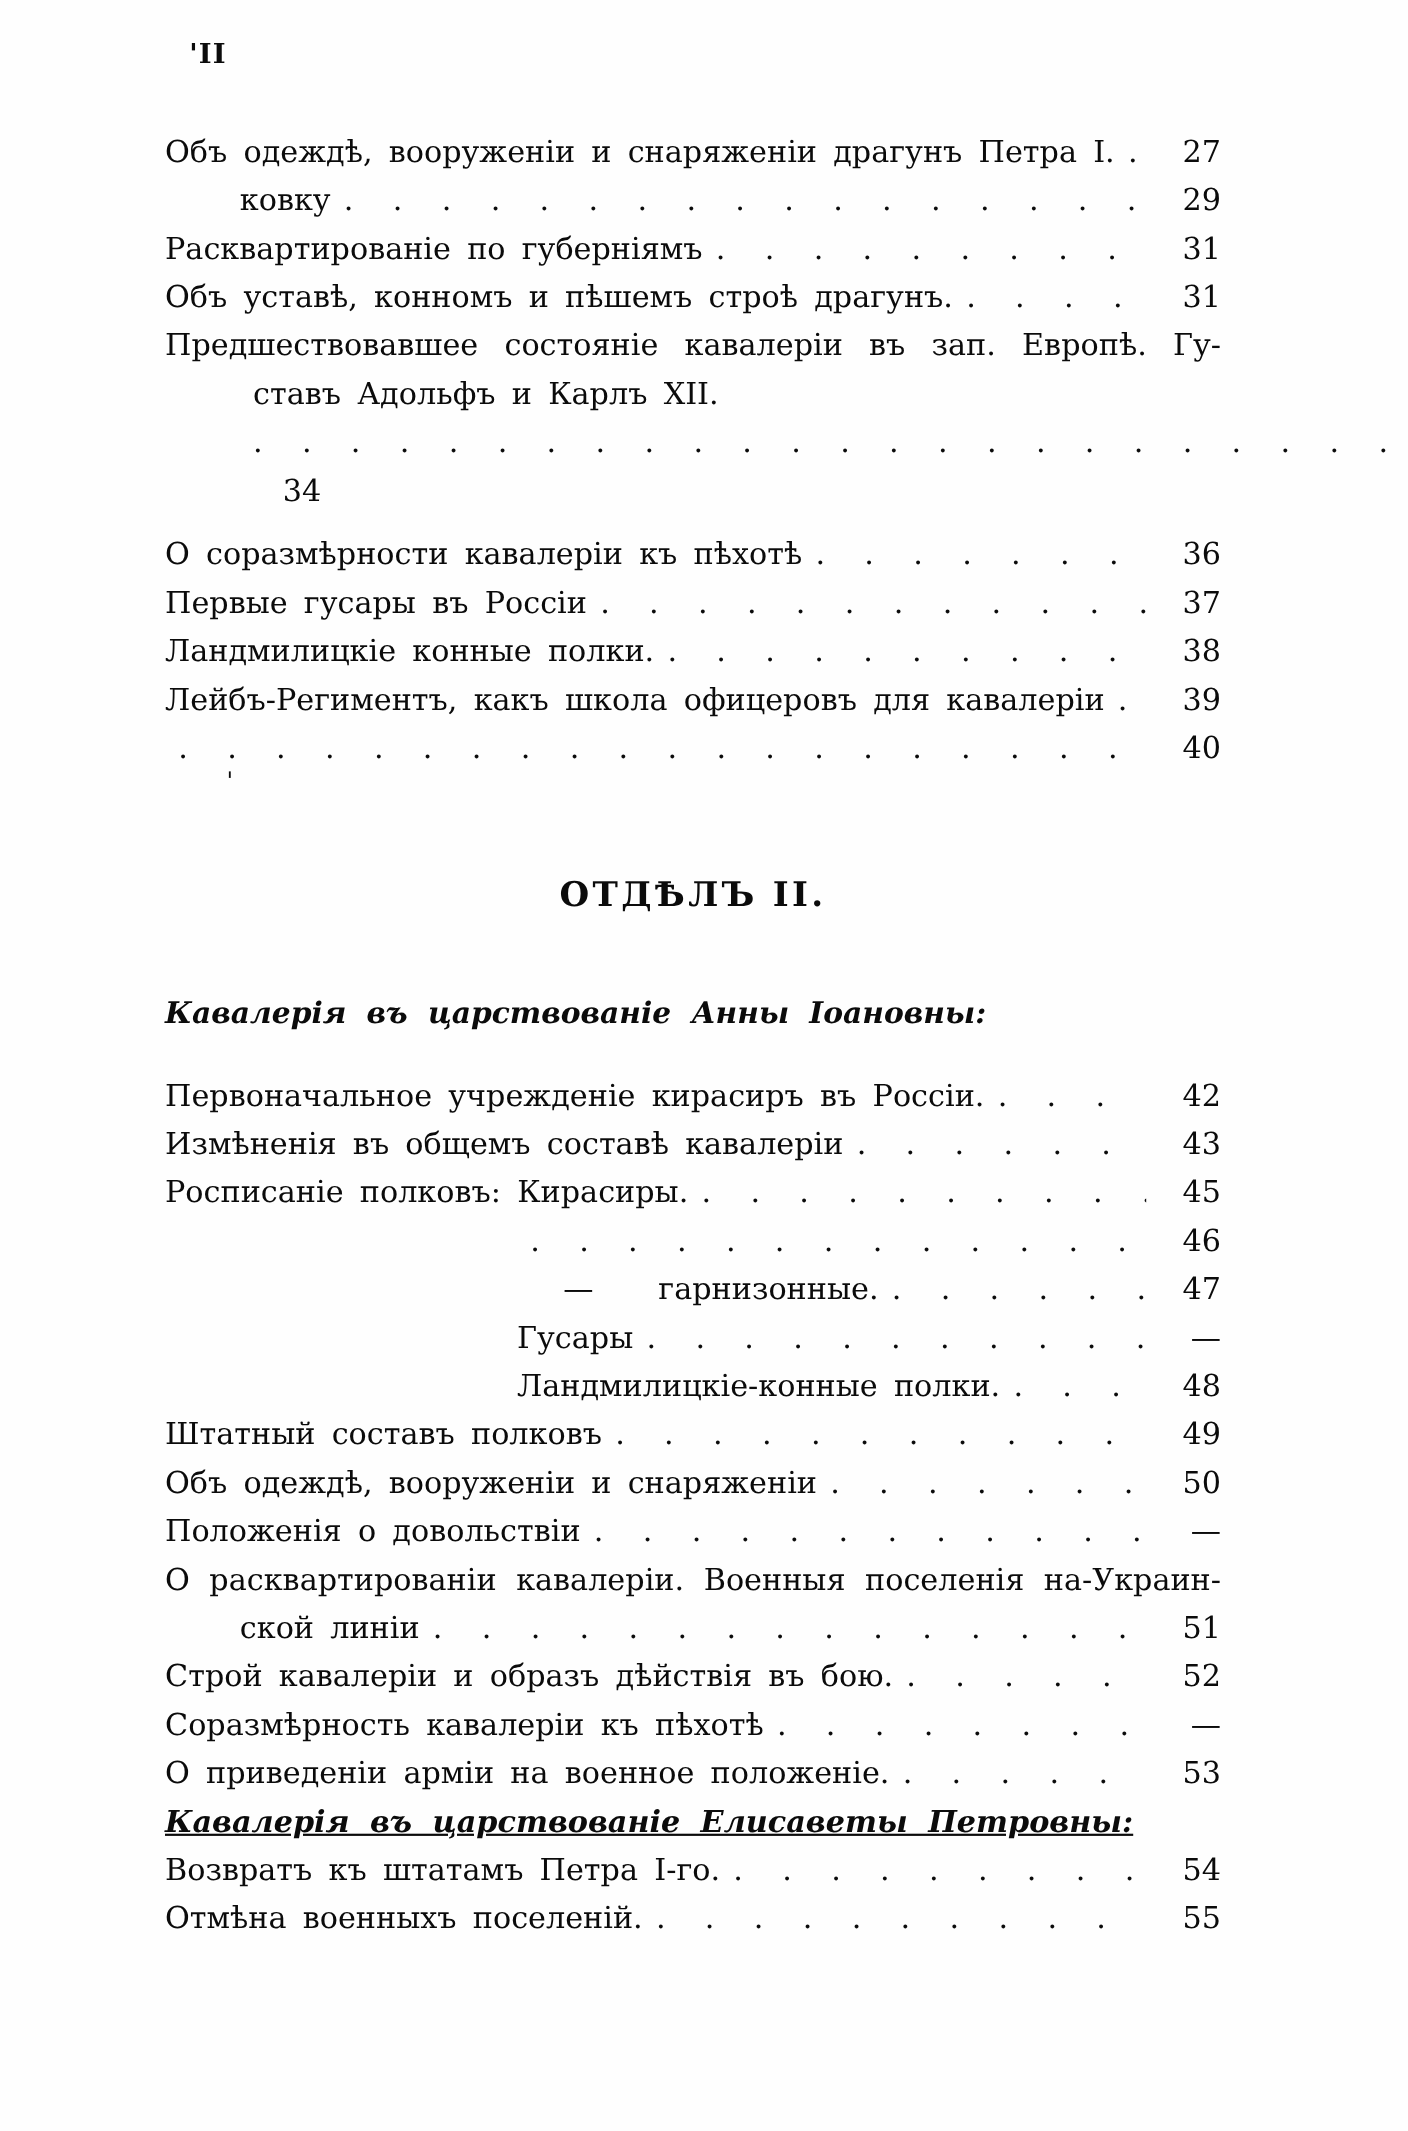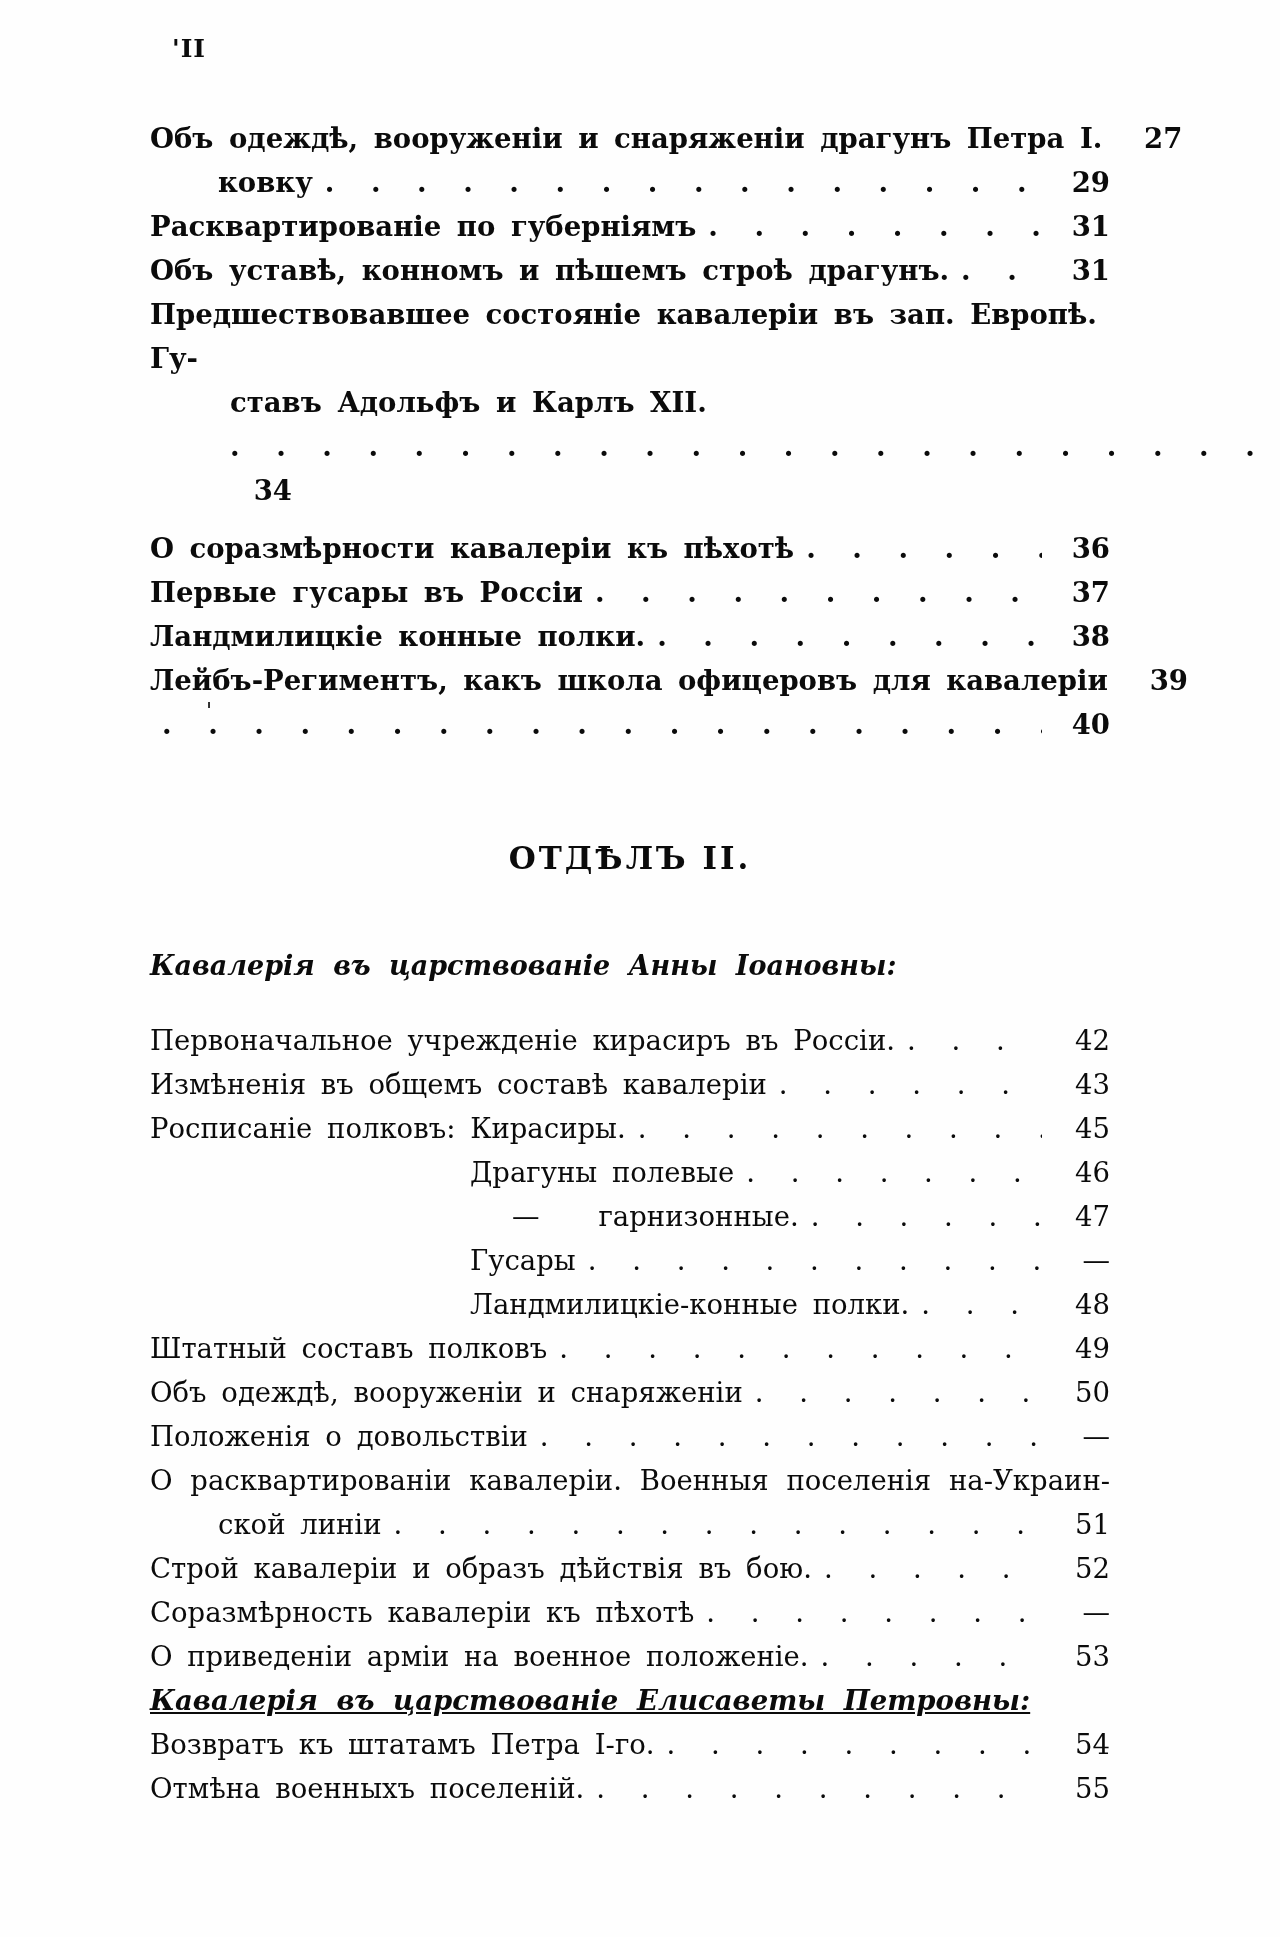--- a/index.html
+++ b/index.html
@@ -19,21 +19,21 @@
     position:absolute; left:206px; top:698px;
     font-size:22px;
   }
   .content {
     position:absolute; left:150px; top:102px; width:960px;
   }
   .col-header {
     text-align:right; font-size:25px; line-height:36px; padding-right:4px;
   }
   .toc-list { }
-  #section1-list { margin-top:14px;font-weight:bold; }
+  #section1-list { margin-top:14px; }
   #section2-list { margin-top:30px; }
   .row {
     display:flex; align-items:baseline;
     font-size:27.5px; line-height:44px; word-spacing:6px;
     white-space:nowrap;
   }
   .row.full { display:block; text-align-last:justify; white-space:normal; }
   .row .text { }
   .indent-1 { padding-left:68px; }
   .indent-2 { padding-left:320px; }
@@ -129,21 +129,20 @@
         <span class="text">Измѣненія въ общемъ составѣ кавалеріи</span>
         <span class="leader">. . . . . . . . . . . . . . . . . . . . . . . . . . . . . . . . . . . . . . . . </span>
         <span class="pagenum">43</span>
       </div>
       <div class="row">
         <span class="text">Росписаніе полковъ: Кирасиры.</span>
         <span class="leader">. . . . . . . . . . . . . . . . . . . . . . . . . . . . . . . . . . . . . . . . </span>
         <span class="pagenum">45</span>
       </div>
       <div class="row indent-2">
-        <span class="text">Драгуны полевые</span>
         <span class="leader">. . . . . . . . . . . . . . . . . . . . . . . . . . . . . . . . . . . . . . . . </span>
         <span class="pagenum">46</span>
       </div>
       <div class="row indent-3">
         <span class="text">—&nbsp;&nbsp;&nbsp;&nbsp;гарнизонные.</span>
         <span class="leader">. . . . . . . . . . . . . . . . . . . . . . . . . . . . . . . . . . . . . . . . </span>
         <span class="pagenum">47</span>
       </div>
       <div class="row indent-2">
         <span class="text">Гусары</span>

